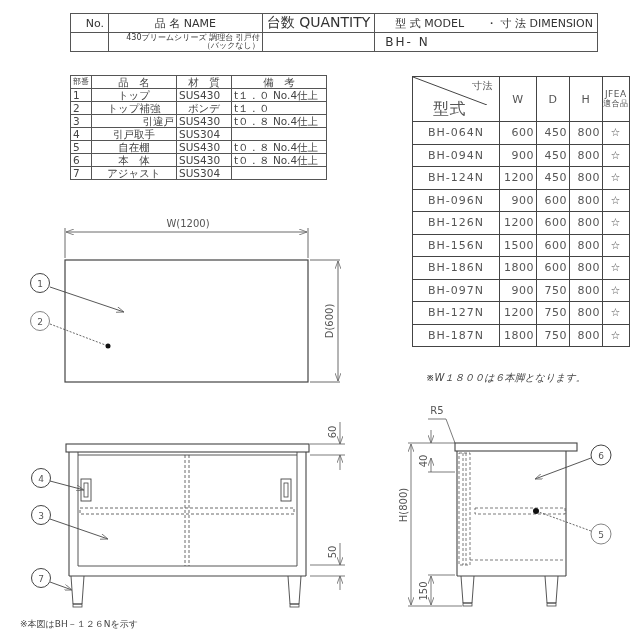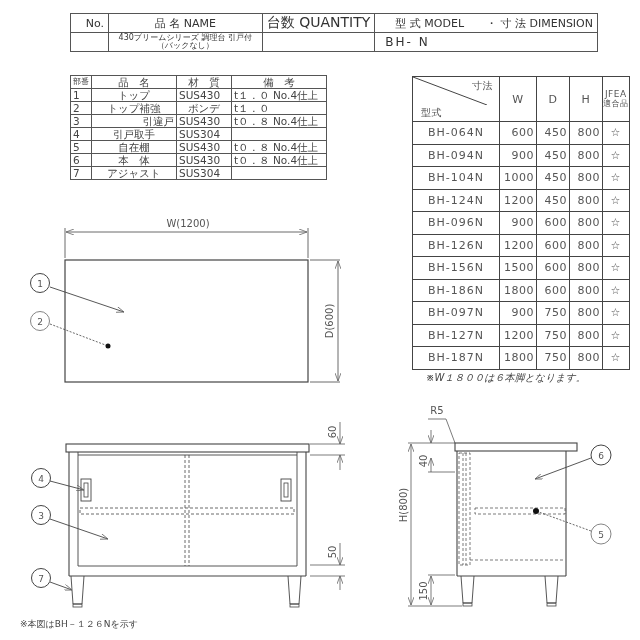--- a/index.html
+++ b/index.html
@@ -29,21 +29,21 @@
 <table id="title-block" class="abs">
   <tbody>
       <tr class="hdr">
     <td style="width:50px;text-align:right;">No.</td>
     <td style="width:175px;text-align:center;">品 名 NAME</td>
     <td style="width:70px;text-align:left;font-size:14px;">台数 QUANTITY</td>
     <td style="text-align:left;padding-left:20px;">型 式 MODEL　　・ 寸 法 DIMENSION</td>
   </tr>
   <tr>
     <td></td>
-    <td style="text-align:center;font-size:8px;line-height:8px;padding:1px 2px;">
+    <td style="text-align:right;font-size:8px;line-height:8px;padding:1px 2px;">
       <div>430ブリームシリーズ 調理台 引戸付</div>
       <div>（バックなし）</div>
     </td>
     <td></td>
     <td style="padding-left:10px;font-size:12px;letter-spacing:2px;">BH- N</td>
   </tr>
 </tbody>
   </table>
 
 <table id="parts-table" class="abs">
@@ -100,47 +100,40 @@
   </table>
 
 <table id="dim-table" class="abs">
   <tbody>
       <tr class="head">
     <td style="width:70px;position:relative;padding:8px;border-radius:12px;">
       <svg width="74" height="28" style="position:absolute;left:0;top:0;">
             <line x1="0" y1="0" x2="74" y2="28" stroke="#444" stroke-width="1"></line>
           </svg>
       <span style="position:absolute;right:6px;top:2px;font-size:10px;">寸法</span>
-      <span style="position:absolute;left:8px;bottom:1px;font-size:10px;">型式</span>
+      <span style="position:absolute;left:20px;bottom:1px;font-size:16px;">型式</span>
     </td>
     <td style="width:32px;">W</td>
     <td style="width:28px;">D</td>
     <td style="width:28px;">H</td>
     <td style="width:22px;font-size:9px;line-height:9px;padding:0;">
       <div>JFEA</div>
       <div style="font-size:8px;">適合品</div>
     </td>
   </tr>
   <tr>
         <td class="model">BH-064N</td>
         <td>600</td>
         <td>450</td>
         <td>800</td>
         <td class="star">☆</td>
       </tr>
   <tr>
         <td class="model">BH-094N</td>
         <td>900</td>
-        <td>450</td>
-        <td>800</td>
-        <td class="star">☆</td>
-      </tr>
-  <tr>
-        <td class="model">BH-104N</td>
-        <td>1000</td>
         <td>450</td>
         <td>800</td>
         <td class="star">☆</td>
       </tr>
   <tr>
         <td class="model">BH-124N</td>
         <td>1200</td>
         <td>450</td>
         <td>800</td>
         <td class="star">☆</td>

